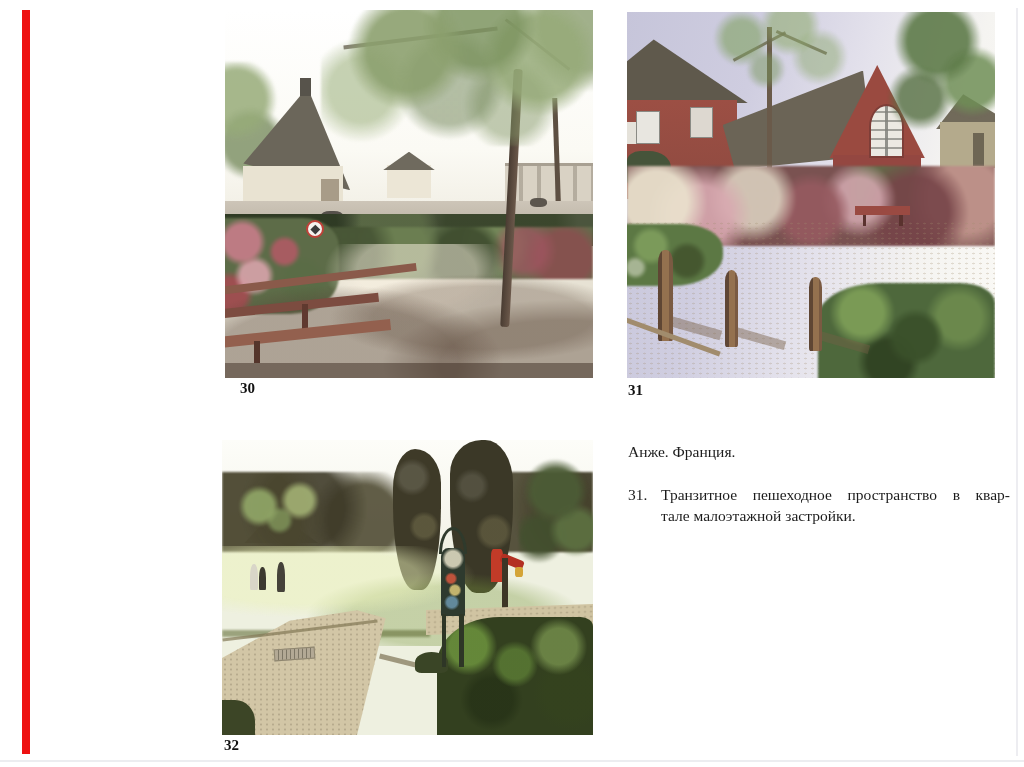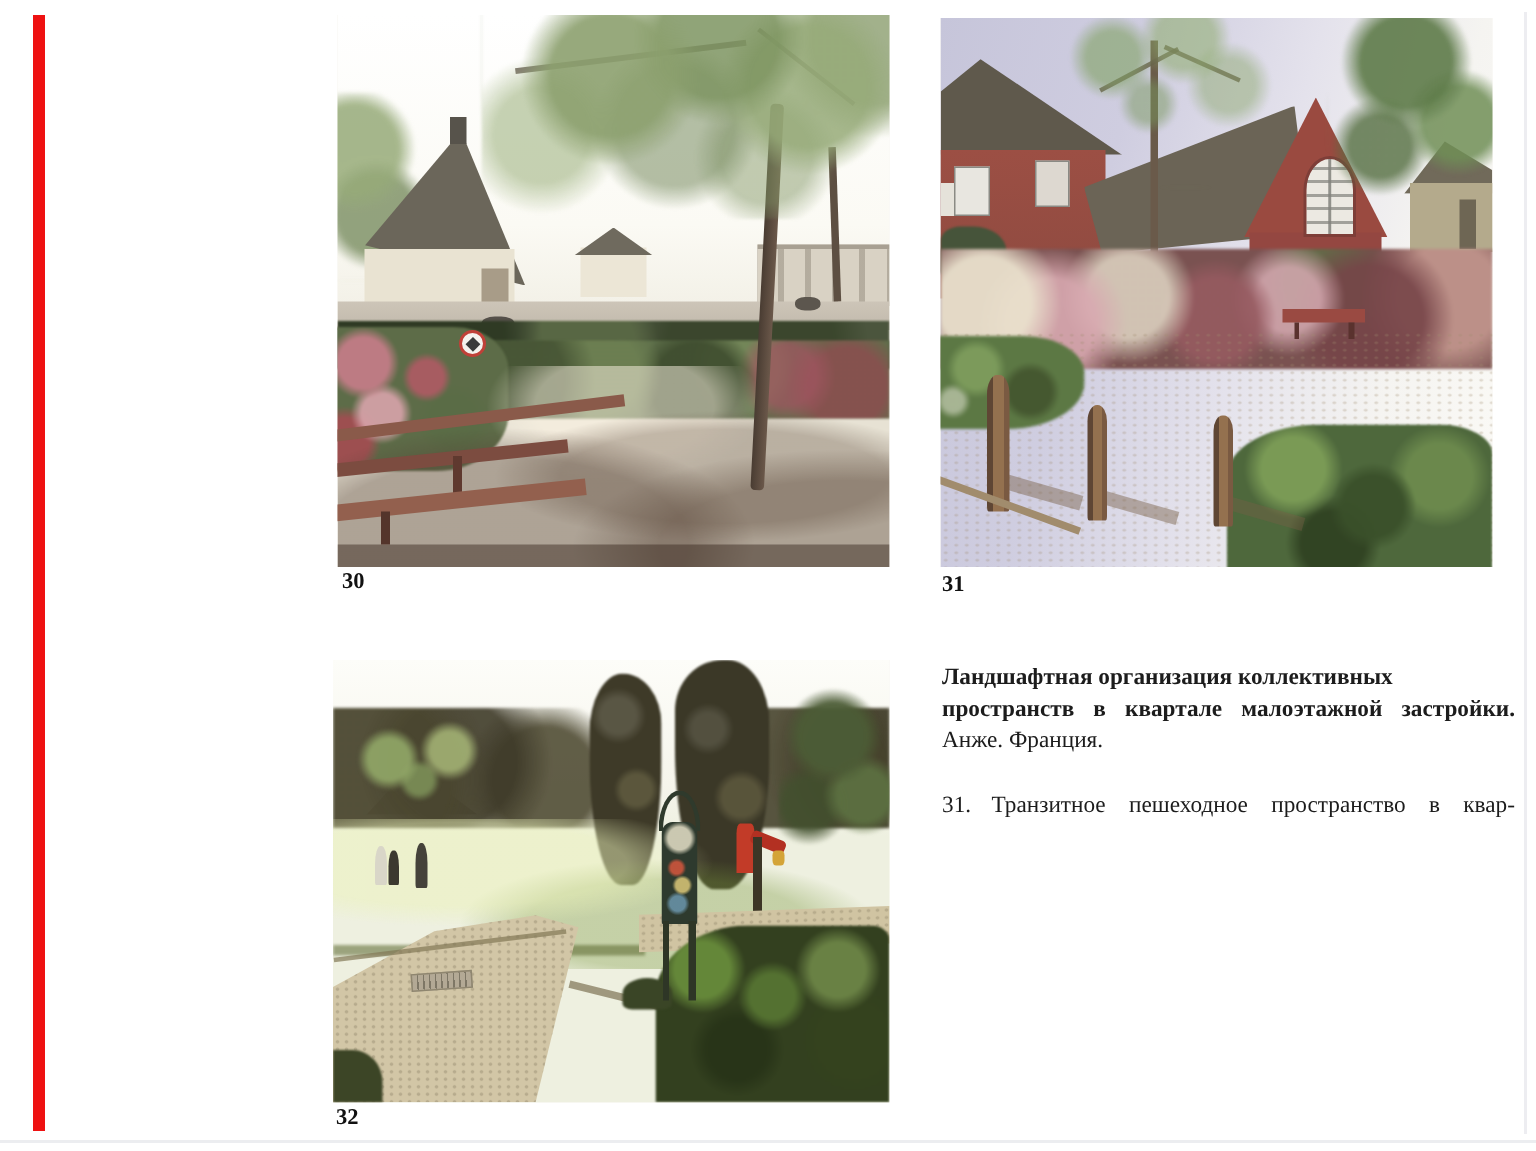--- a/index.html
+++ b/index.html
@@ -85,21 +85,21 @@
     <div class="ly" style="left:89.5%;top:24%;width:1.3%;height:28%;background:#5d4f42;transform:rotate(-2deg);"></div>
     <div class="ly" style="left:26%;top:-3%;width:78%;height:40%;filter:blur(1.2px);background-image:
          radial-gradient(circle at 30% 35%,rgba(140,160,110,.9) 0 18%,transparent 27%),
          radial-gradient(circle at 55% 18%,rgba(125,148,96,.85) 0 20%,transparent 29%),
          radial-gradient(circle at 76% 40%,rgba(150,170,120,.85) 0 17%,transparent 25%),
          radial-gradient(circle at 92% 18%,rgba(130,150,100,.75) 0 15%,transparent 23%),
          radial-gradient(circle at 14% 62%,rgba(160,180,130,.6) 0 12%,transparent 20%),
          radial-gradient(circle at 45% 58%,rgba(118,138,94,.55) 0 22%,transparent 31%),
          radial-gradient(circle at 66% 72%,rgba(132,152,104,.5) 0 14%,transparent 22%);"></div>
   </div>
-  <div class="fig-label" style="left:228px;top:380px;">30</div>
+  <div class="fig-label" style="left:240px;top:380px;">30</div>
 
   <div class="photo" id="photo31" style="left:627px;top:12px;width:368px;height:366px;">
     <div class="ly" style="inset:0;background:linear-gradient(105deg,#c6c5da 0%,#cfcde0 30%,#e4e2ec 55%,#f5f4f1 78%,#fbfaf6 100%);"></div>
     <div class="ly" style="left:0;top:7.5%;width:33%;height:17.5%;background:#5f594c;clip-path:polygon(22% 0,100% 100%,0 100%,0 34%);"></div>
     <div class="ly" style="left:0;top:24%;width:30%;height:27%;background:linear-gradient(#9c4f44,#8e4a40);"></div>
     <div class="ly" style="left:2.5%;top:27%;width:6.5%;height:9%;background:#e8e6e0;border:1px solid #8a8a84;box-sizing:border-box;"></div>
     <div class="ly" style="left:17%;top:26%;width:6.5%;height:8.5%;background:#ddd8d0;border:1px solid #8a8a84;box-sizing:border-box;"></div>
     <div class="ly" style="left:0;top:30%;width:2.5%;height:6%;background:#e5e2da;"></div>
     <div class="ly" style="left:26%;top:16%;width:41%;height:27%;background:#6b6456;clip-path:polygon(93% 0,100% 86%,8% 100%,0 55%);"></div>
     <div class="ly" style="left:55%;top:14.5%;width:26%;height:25.5%;background:#9a4a40;clip-path:polygon(50% 0,100% 100%,0 100%);"></div>
@@ -212,29 +212,26 @@
          radial-gradient(circle at 50% 16%,rgba(230,225,200,.85) 0 13%,transparent 19%),
          radial-gradient(circle at 42% 45%,rgba(205,85,60,.9) 0 10%,transparent 16%),
          radial-gradient(circle at 58% 62%,rgba(220,200,120,.85) 0 10%,transparent 15%),
          radial-gradient(circle at 45% 80%,rgba(120,170,200,.7) 0 9%,transparent 14%);"></div>
     <div class="ly" style="left:59.3%;top:59%;width:1.2%;height:18%;background:#2e3626;"></div>
     <div class="ly" style="left:64%;top:59%;width:1.2%;height:18%;background:#2e3626;"></div>
   </div>
   <div class="fig-label" style="left:224px;top:737px;">32</div>
 
   <div id="caption-block">
-    <div class="cap-title">
-      <div>Ландшафтная организация коллективных</div>
-      <div class="just">пространств в квартале малоэтажной застройки.</div>
-    </div>
     <div class="cap-sub">Анже. Франция.</div>
 
 
     <div class="cap-item">
       <div class="cap-num">31.</div>
       <div class="cap-text">
         <div class="just">Транзитное пешеходное пространство в квар-</div>
+        <div class="cap-l2">тале малоэтажной застройки.</div>
       </div>
     </div>
 
   </div>
 
 </div>
 
 </body></html>

